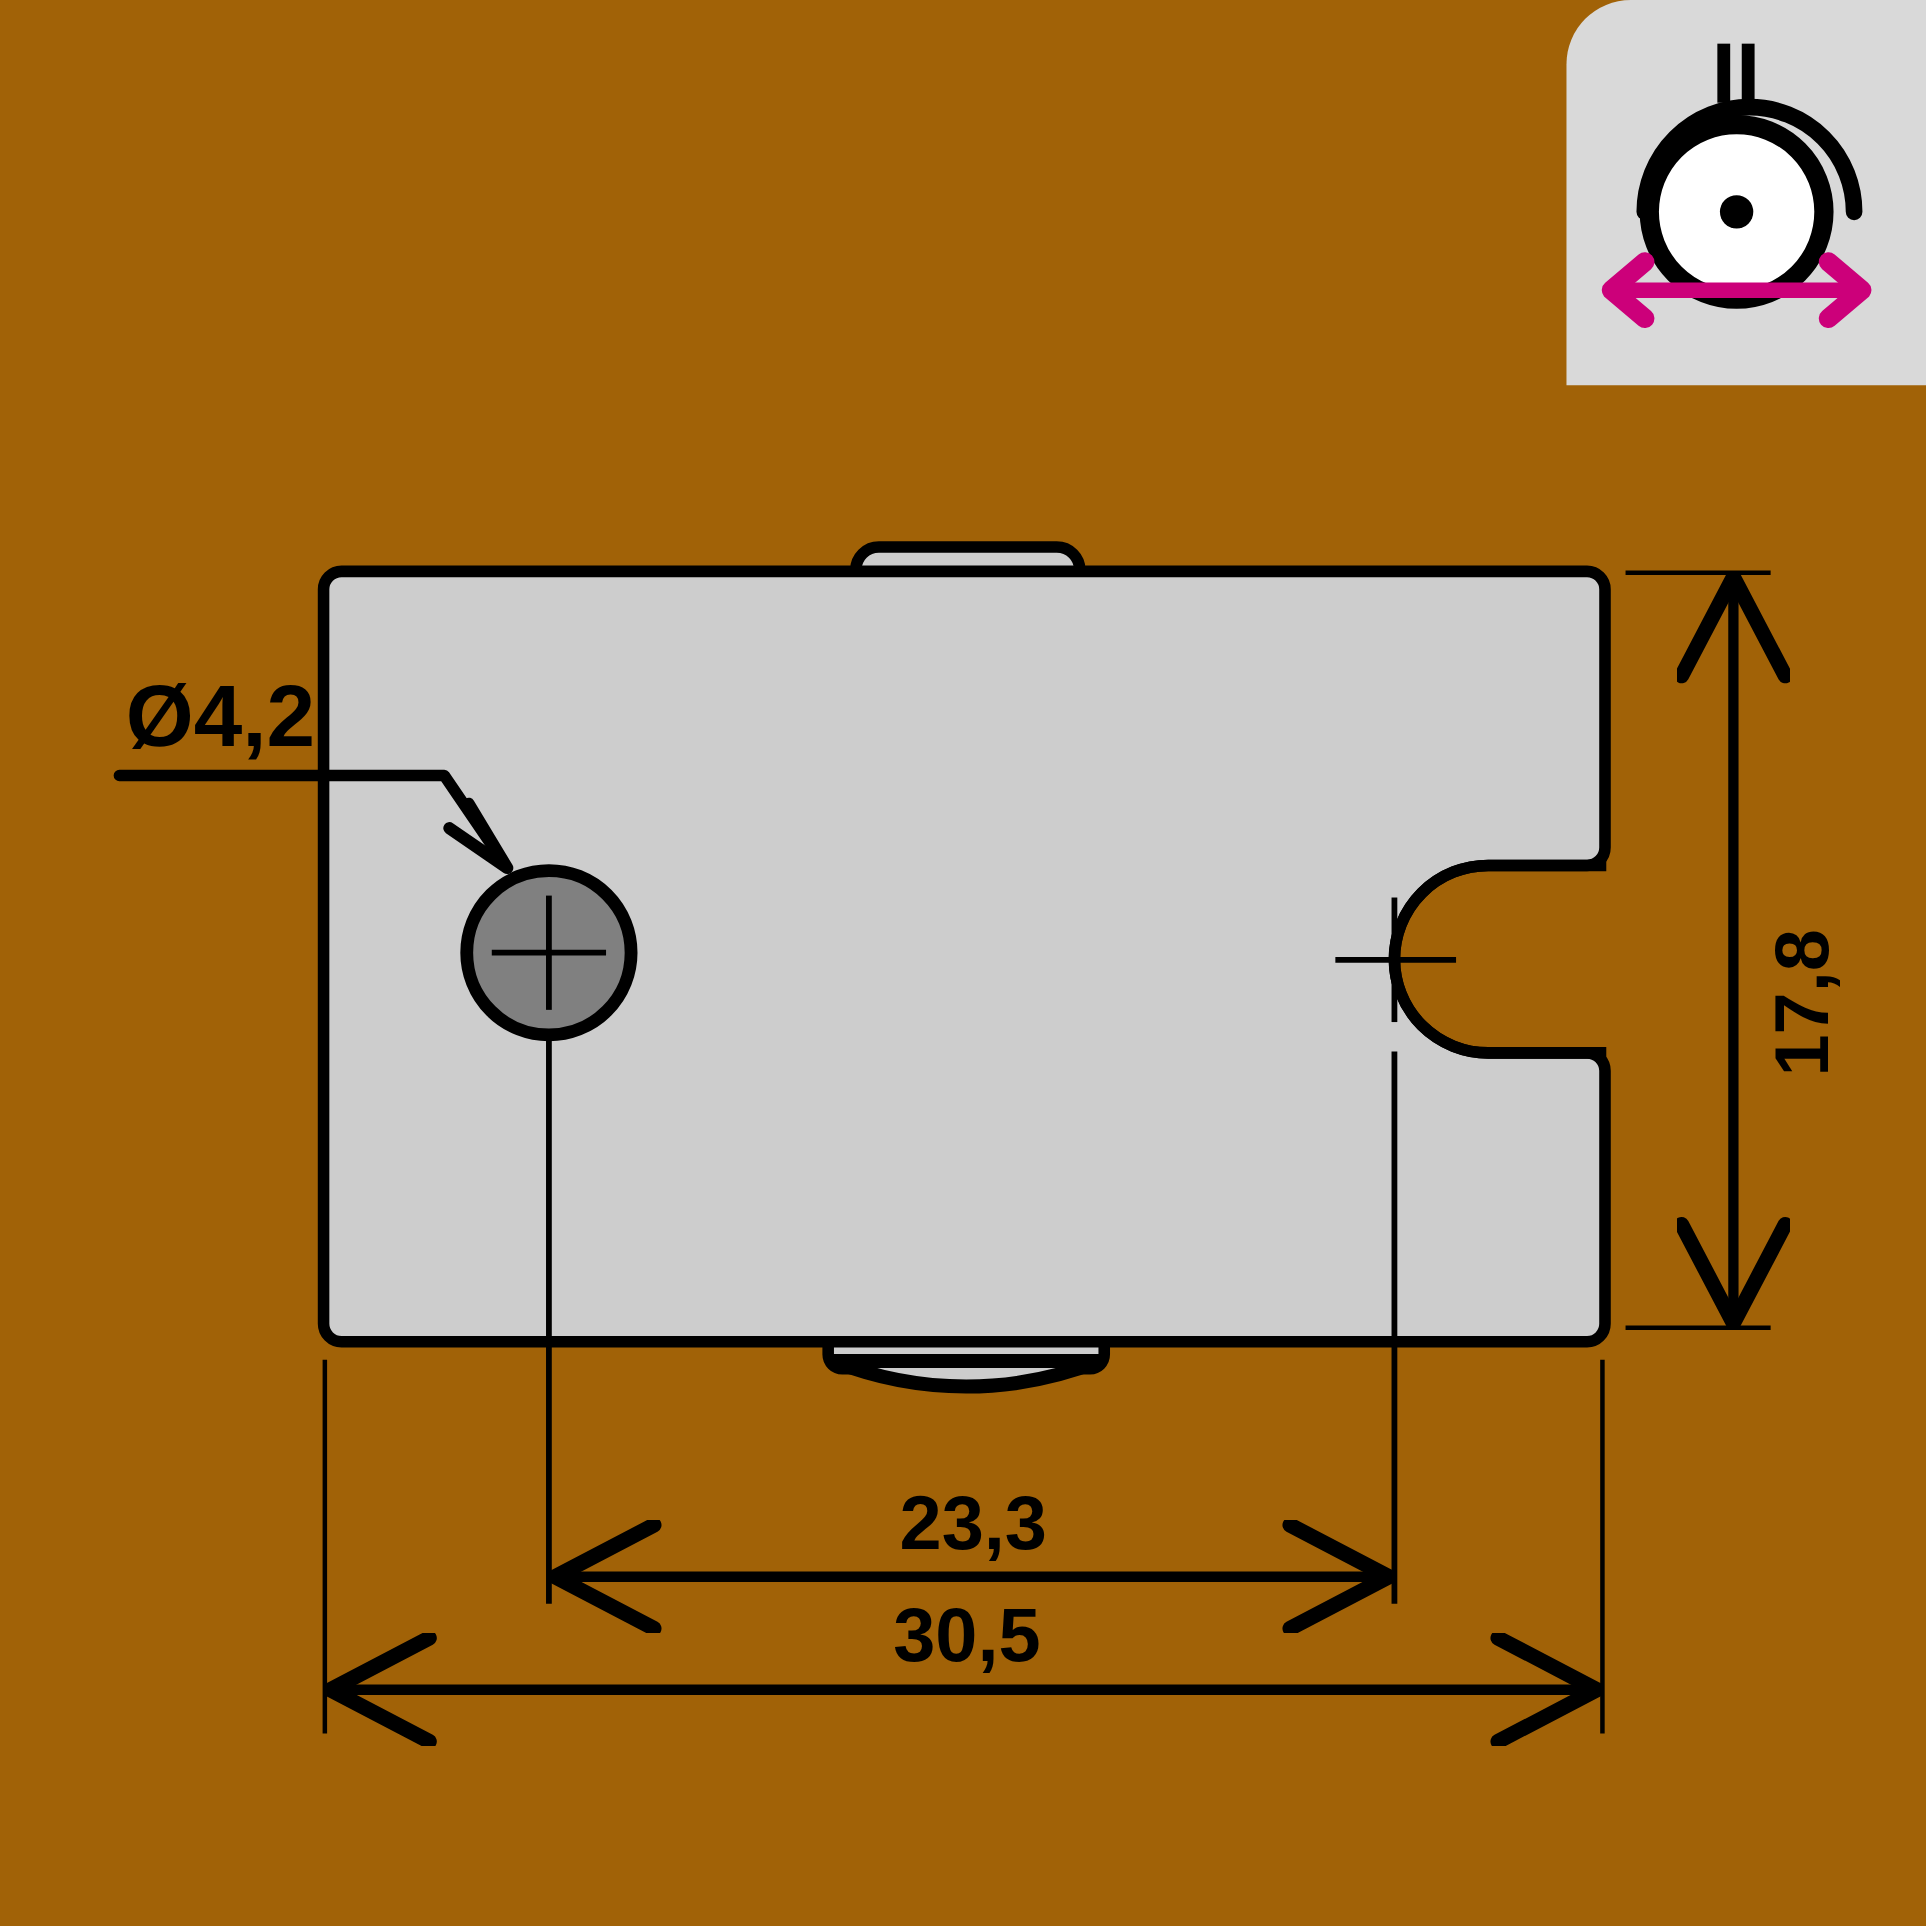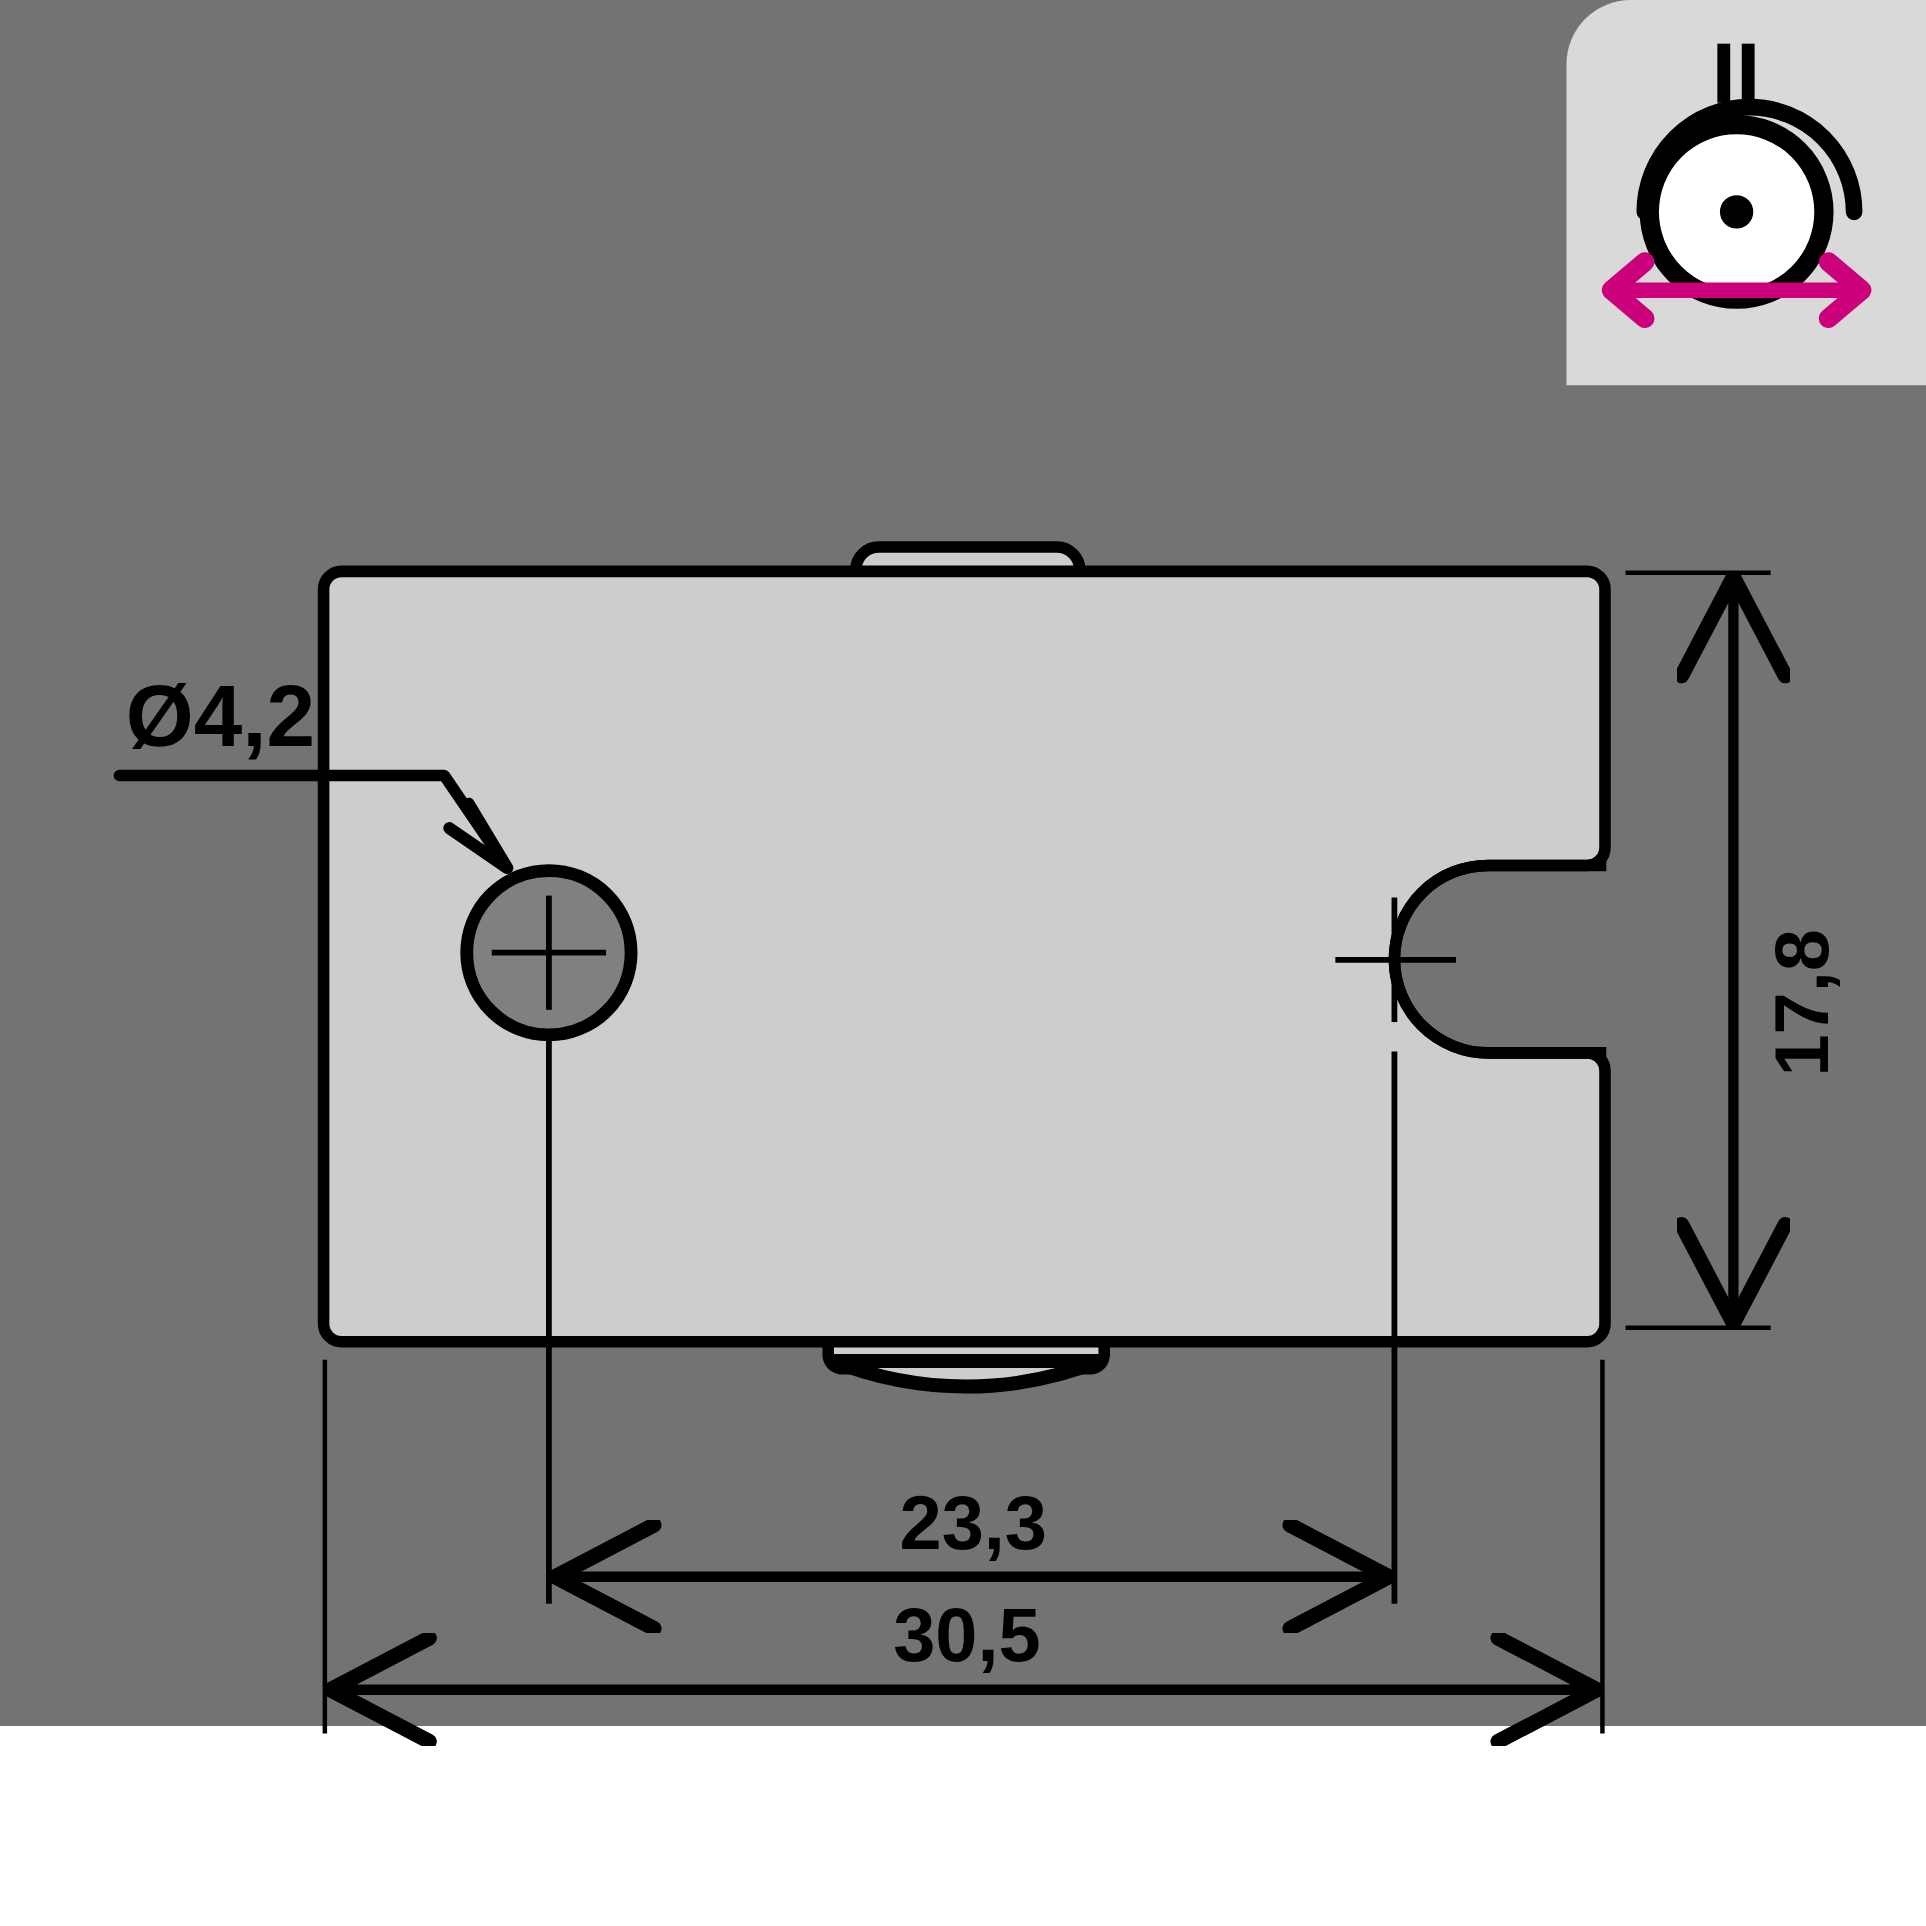--- a/index.html
+++ b/index.html
@@ -10,22 +10,22 @@
   }
   body {
     width: 1926px;
     height: 1926px;
     font-family: "Liberation Sans", sans-serif;
     overflow: hidden;
   }
   #stage {
     position: relative;
     width: 1926px;
-    height: 1726px;
-    background: #737373;
+    height: 1926px;
+    background: #a16207;
   }
   #stage svg {
     position: absolute;
     left: 0;
     top: 0;
     display: block;
   }
   .dim-text {
     font-family: "Liberation Sans", sans-serif;
     font-weight: bold;

